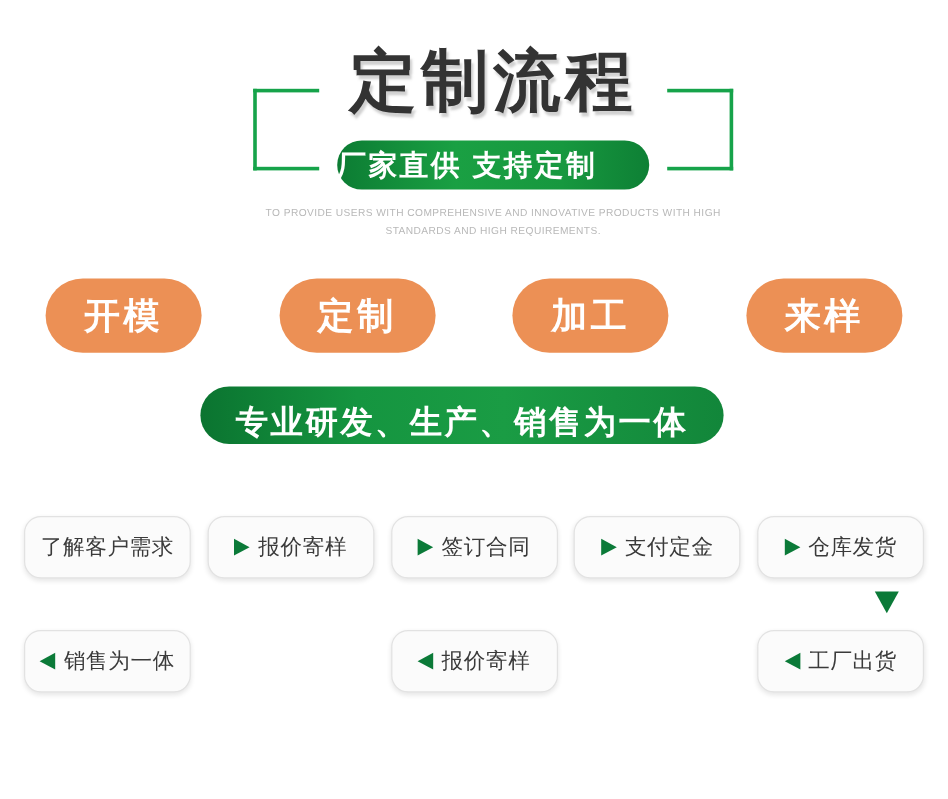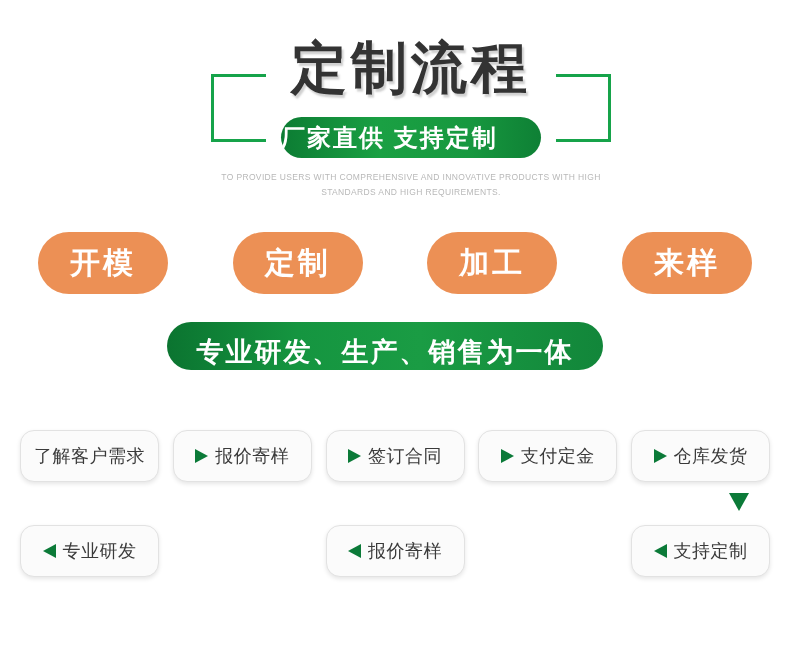--- a/index.html
+++ b/index.html
@@ -257,27 +257,27 @@
         <span class="arrow-tri arrow-right"></span>
         <span>仓库发货</span>
       </div>
     </div>
 
     <div class="arrow-down"></div>
 
     <div class="flow-row flow-row-2">
       <div class="flow-box">
         <span class="arrow-tri arrow-left"></span>
-        <span>专业研发</span>
+        <span>销售为一体</span>
       </div>
       <div class="flow-box">
         <span class="arrow-tri arrow-left"></span>
         <span>报价寄样</span>
       </div>
       <div class="flow-box">
         <span class="arrow-tri arrow-left"></span>
-        <span>支持定制</span>
+        <span>工厂出货</span>
       </div>
     </div>
 
   </div>
 
 </div>
 
 </body></html>

